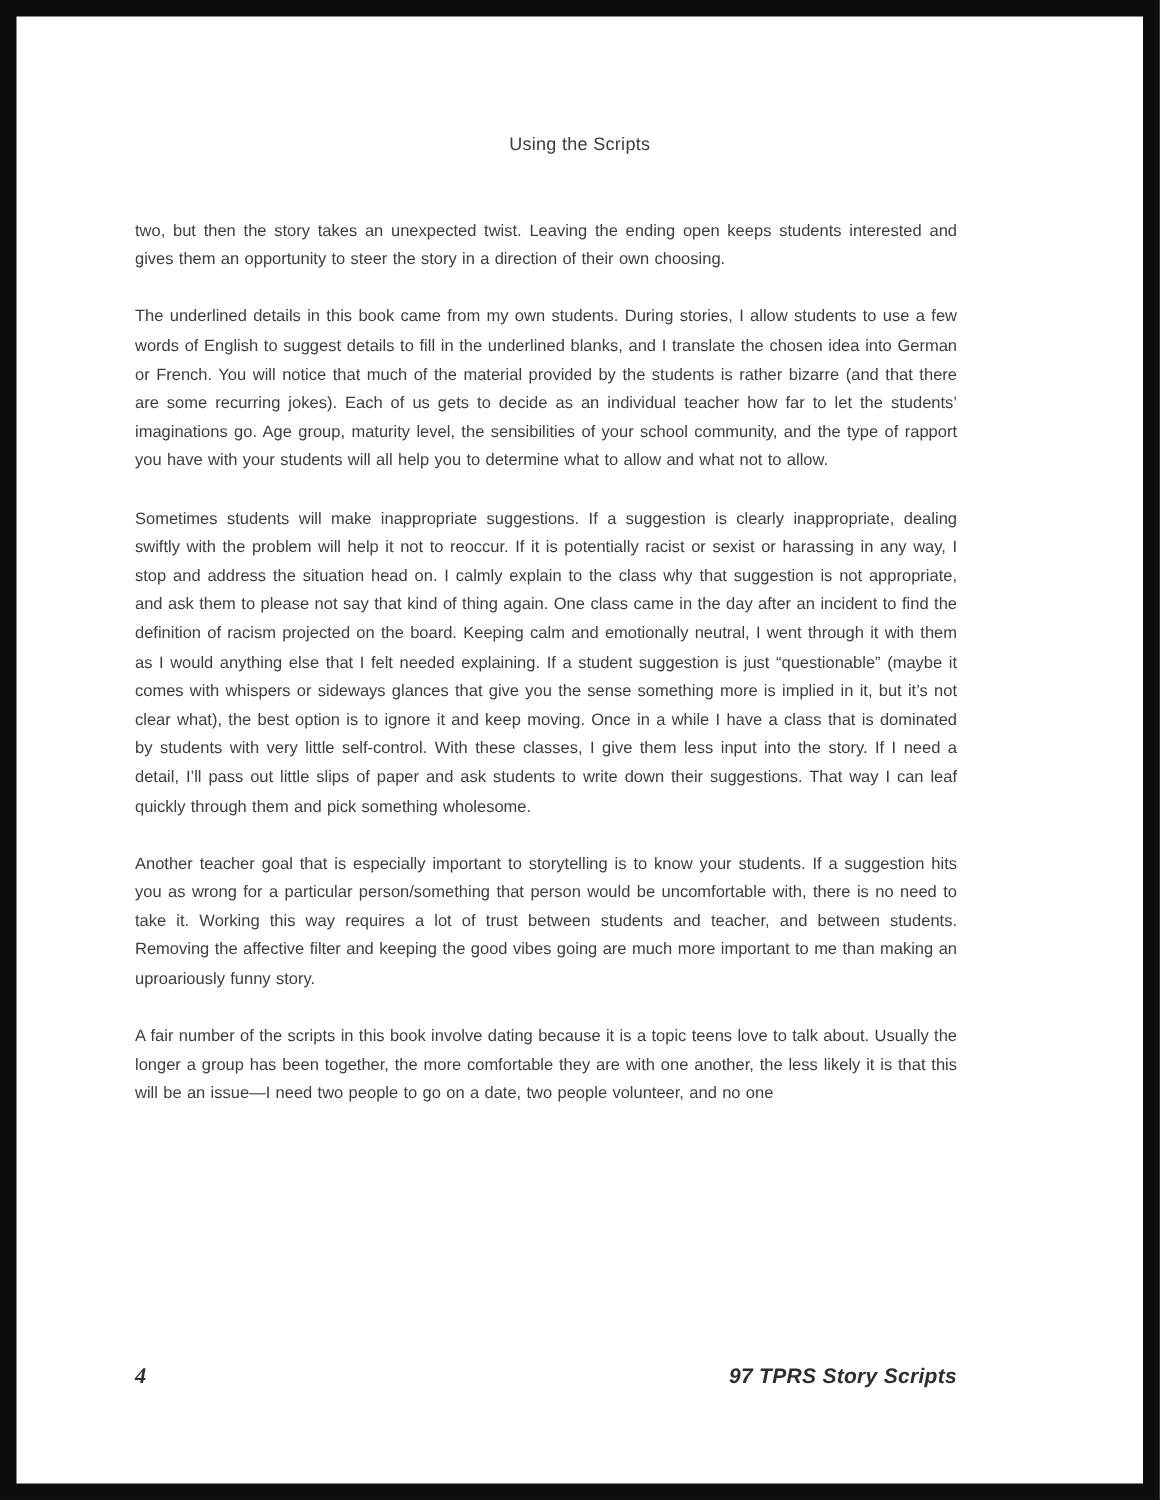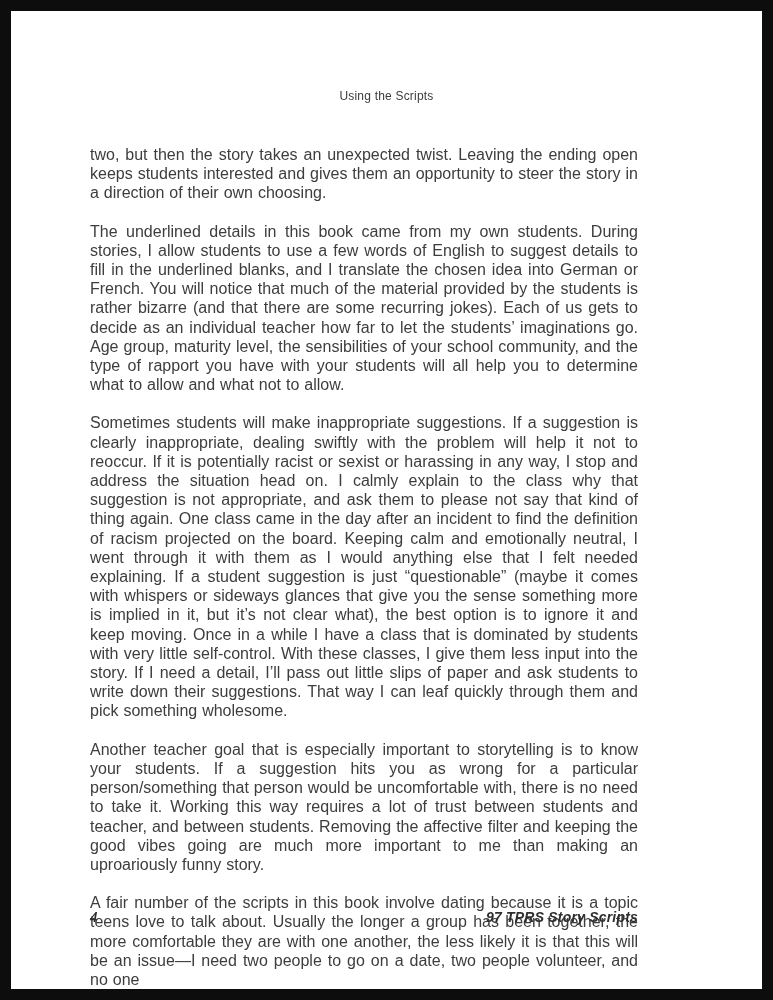--- a/index.html
+++ b/index.html
@@ -41,21 +41,21 @@
 
   .body-text {
     position: absolute;
     top: 134px;
     left: 79px;
     width: 548px;
     color: #3d3d3d;
   }
 
   .body-text p {
-    font-size: 16px;
+    font-size: 11px;
     line-height: 19.2px;
     text-align: justify;
     margin-bottom: 19px;
     word-spacing: 0.5px;
   }
 
   .footer {
     position: absolute;
     left: 79px;
     width: 548px;

